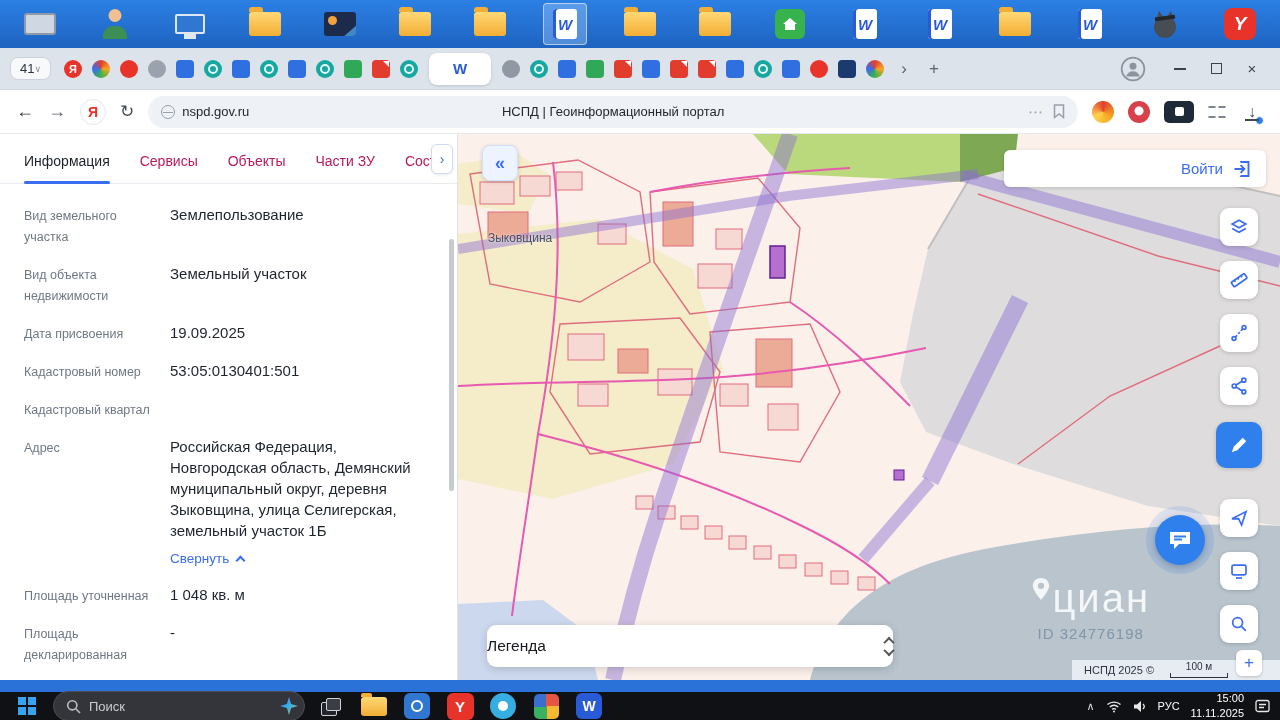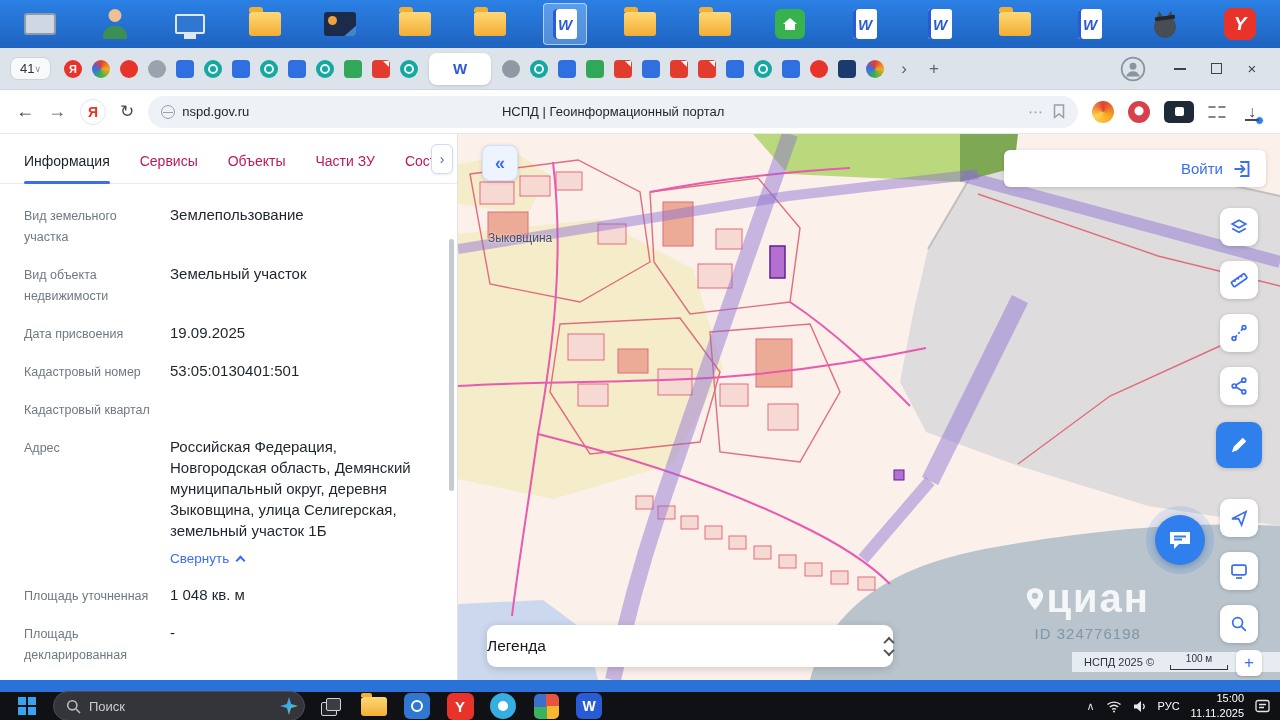--- a/index.html
+++ b/index.html
@@ -99,23 +99,23 @@
   .tool.active{width:46px;height:46px;background:#2f80ed;margin:2px -4px;border-radius:10px}
   .tool.gap{margin-top:14px}
   .chat-fab{position:absolute;right:75px;top:381px;width:50px;height:50px;border-radius:50%;background:#2f80ed;display:flex;align-items:center;justify-content:center;box-shadow:0 0 0 9px rgba(47,128,237,.15),0 2px 6px rgba(0,0,0,.25)}
   .legend{position:absolute;left:29px;bottom:13px;width:406px;height:42px;background:#fff;border-radius:9px;box-shadow:0 2px 8px rgba(0,0,0,.16);display:flex;align-items:center;justify-content:space-between;padding:0 0}
   .legend-label{font-size:15.5px;color:#15191f}
   .exp{display:flex;flex-direction:column;gap:3px;align-items:center}
   .exp i{width:8px;height:8px;border-left:2px solid #555;border-top:2px solid #555;display:block}
   .exp .up{transform:rotate(45deg) translate(1px,1px)}
   .exp .down{transform:rotate(225deg) translate(1px,1px)}
   .watermark{position:absolute;right:130px;bottom:38px;text-align:center}
-  .wm1{display:flex;align-items:center;justify-content:center;gap:1px;font-size:40px;font-weight:bold;color:rgba(255,255,255,.85);letter-spacing:2px}
+  .wm1{display:flex;justify-content:center;gap:1px;font-size:40px;font-weight:normal;color:rgba(255,255,255,.85);letter-spacing:2px}
   .wm2{font-size:15px;color:rgba(125,148,166,.95);letter-spacing:1px;margin-top:4px}
-  .attr{position:absolute;right:0;bottom:8px;height:20px;background:rgba(238,243,248,.85);display:flex;align-items:center;gap:16px;padding:0 52px 0 12px;font-size:11px;color:#2b3440}
+  .attr{position:absolute;right:0;bottom:0;height:20px;background:rgba(238,243,248,.85);display:flex;align-items:center;gap:16px;padding:0 52px 0 12px;font-size:11px;color:#2b3440}
   .scale{display:flex;flex-direction:column;align-items:center;font-size:10px;color:#2b3440;line-height:1}
   .scalebar{width:58px;height:5px;border:1px solid #2b3440;border-top:none;margin-top:1px}
   .zoom-plus{position:absolute;right:18px;bottom:4px;width:26px;height:26px;color:#3a6df0;font-size:17px;background:#fff;border-radius:6px;box-shadow:0 1px 3px rgba(0,0,0,.2);display:flex;align-items:center;justify-content:center}
 
   
   .taskbar{position:absolute;left:0;right:0;bottom:0;height:28px;background:#101114;display:flex;align-items:center;padding:0 10px;gap:9px}
   .tb-start{width:34px;height:34px;display:grid;place-items:center}
   .win-logo{display:grid;grid-template-columns:8px 8px;grid-template-rows:8px 8px;gap:1.5px}
   .win-logo b{background:#38a3f0}
   .tb-search{width:252px;height:30px;border-radius:15px;background:#33353a;border:1px solid #4a4d53;display:flex;align-items:center;gap:8px;padding:0 6px 0 12px}

